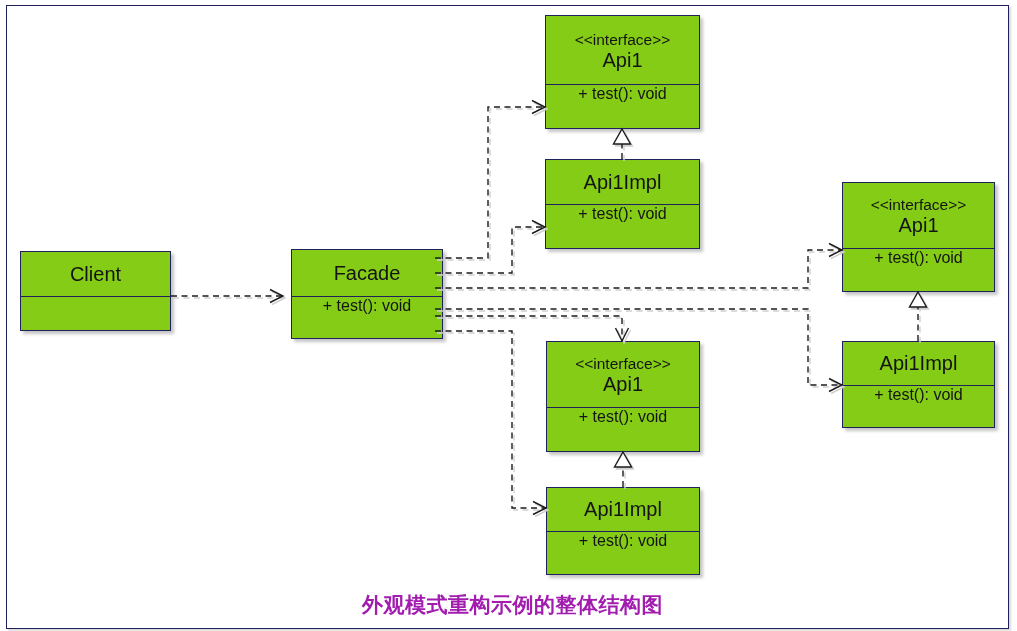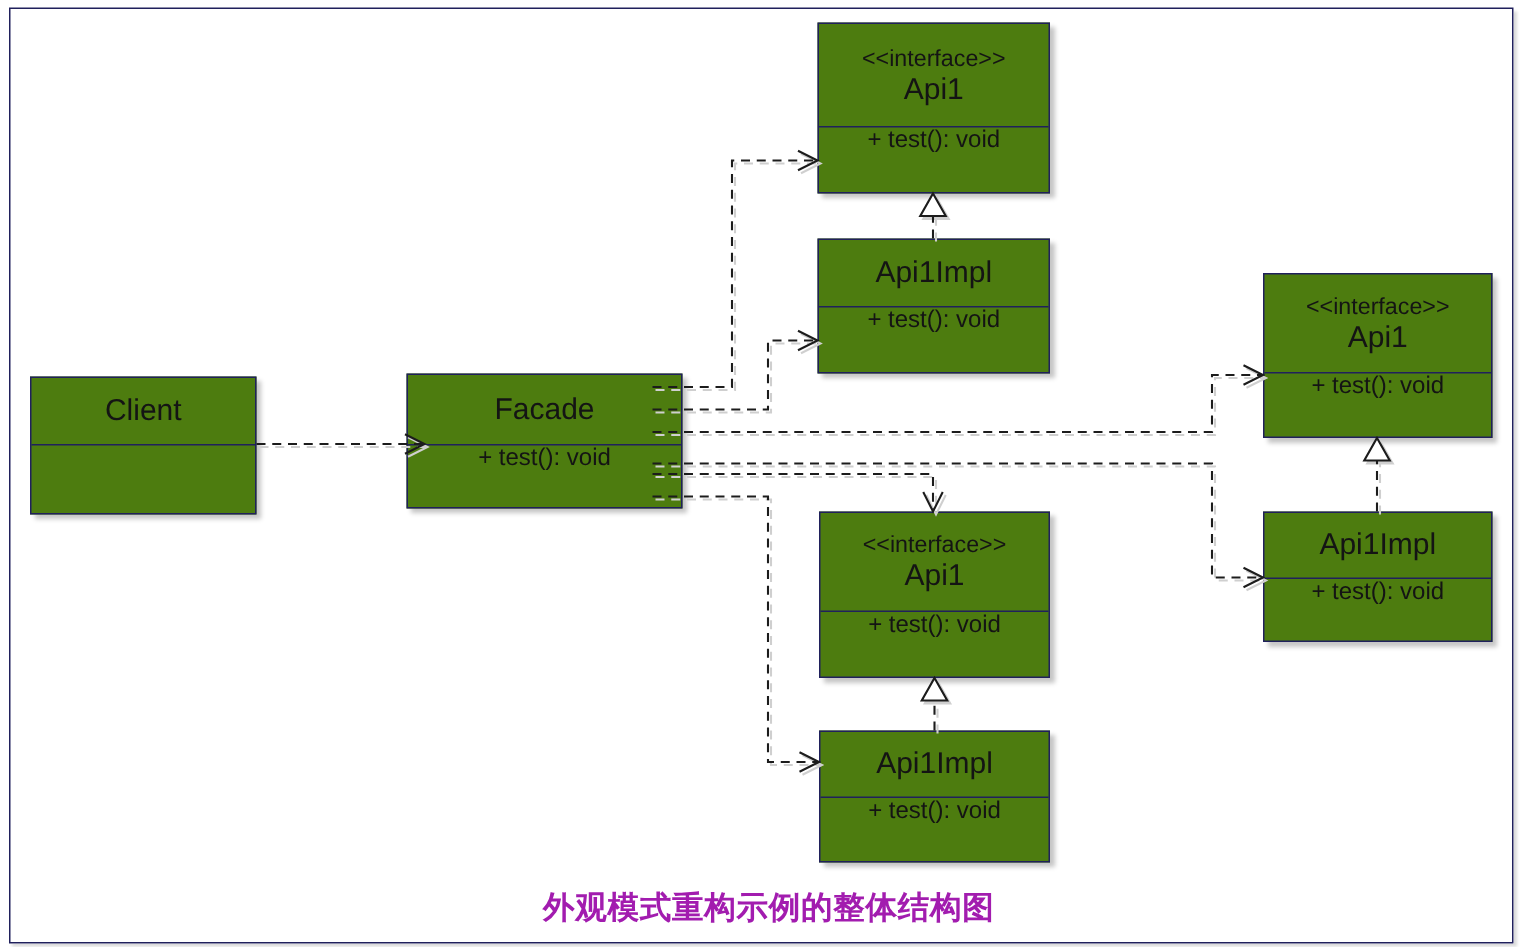--- a/index.html
+++ b/index.html
@@ -3,21 +3,21 @@
 <meta charset="utf-8">
 <style>
   * { margin:0; padding:0; box-sizing:border-box; }
   html,body { width:1017px; height:631px; background:#fff; overflow:hidden;
               font-family:"Liberation Sans","DejaVu Sans",sans-serif; }
   #stage { position:absolute; left:0; top:0; width:1017px; height:631px; background:#fff; }
 
   .frame { position:absolute; left:6px; top:5px; width:1003px; height:624px;
            border:1.5px solid var(--navy,#20205c); box-shadow:2px 2px 2px #d9d9d9; }
 
-  .uml-box { position:absolute; display:flex; flex-direction:column; background:#4d7c0f;
+  .uml-box { position:absolute; display:flex; flex-direction:column; background:#84cc16;
              border:1.5px solid var(--navy,#20205c); box-shadow:3px 3px 3px #c6c6c6; z-index:2; }
   .uml-title { flex:0 0 auto; display:flex; flex-direction:column; align-items:center;
                justify-content:center; border-bottom:1.5px solid var(--navy,#20205c); }
   .uml-body  { flex:1 1 auto; display:flex; align-items:flex-start; justify-content:center; }
   .uml-stereotype { font-size:15.5px; color:#141414; line-height:20px; white-space:pre; }
   .uml-name   { font-size:20px;  color:#141414; line-height:21px; white-space:pre; }
   .uml-member { font-size:16px;  color:#141414; white-space:pre; }
 
   #connector-layer { position:absolute; left:0; top:0; z-index:3; pointer-events:none;
                      filter:drop-shadow(2px 2.5px 0px #cfcfcf); }
@@ -28,28 +28,28 @@
   .caption { position:absolute; left:4px; top:591px; width:100%; text-align:center;
              font-size:21px; font-weight:600; color:#a21caf; z-index:4; letter-spacing:0.5px; }
 </style>
 </head>
 <body>
 
 <div id="stage">
 
   <div class="frame"></div>
 
-  <div class="uml-box" style="left: 20px; top: 251px; width: 151px; height: 92px;">
+  <div class="uml-box" style="left: 20px; top: 251px; width: 151px; height: 80px;">
     <div class="uml-title" style="height: 45px;">
       <div class="uml-name">Client</div>
     </div>
     <div class="uml-body"></div>
   </div>
 
-  <div class="uml-box" style="left: 271px; top: 249px; width: 184px; height: 90px;">
+  <div class="uml-box" style="left: 291px; top: 249px; width: 152px; height: 90px;">
     <div class="uml-title" style="height: 47px;">
       <div class="uml-name">Facade</div>
     </div>
     <div class="uml-body">
       <div class="uml-member">+ test(): void</div>
     </div>
   </div>
 
   <div class="uml-box" style="left: 545px; top: 15px; width: 155px; height: 114px;">
     <div class="uml-title" style="height: 69px;">

